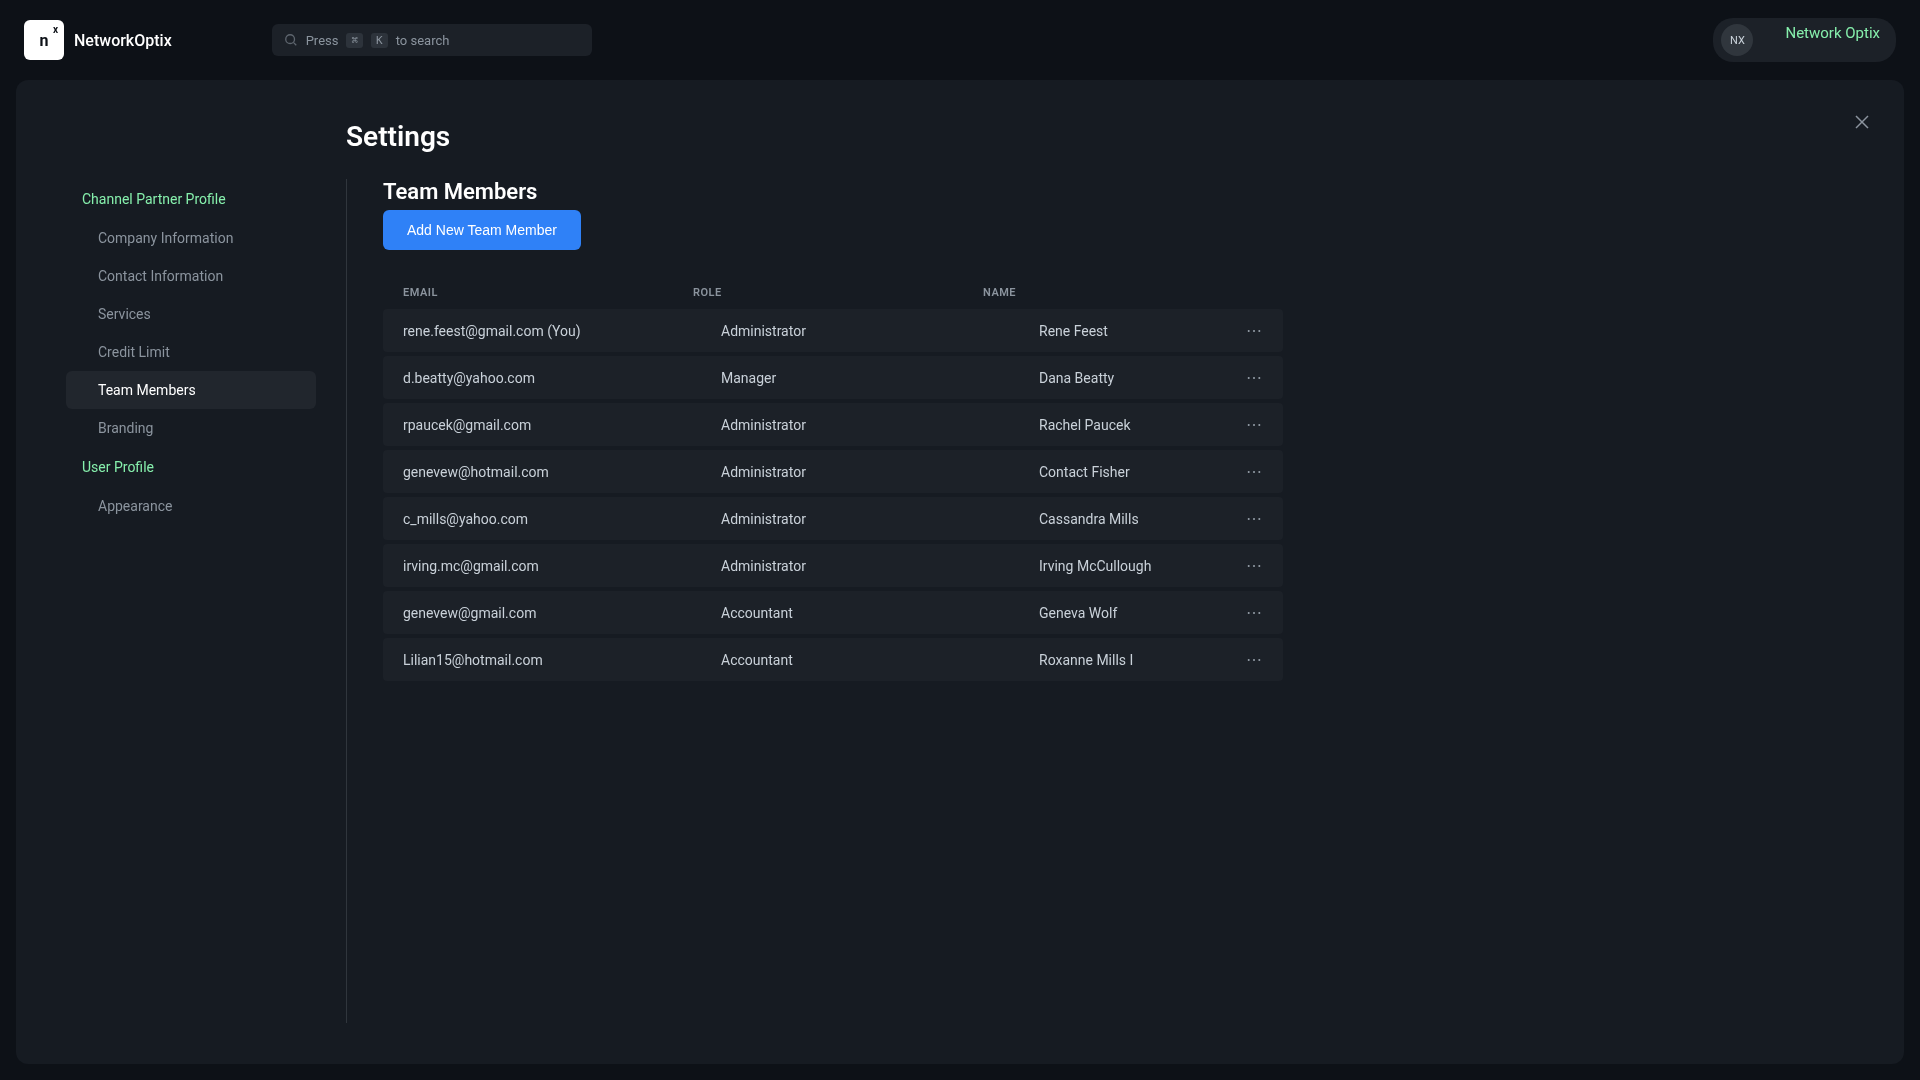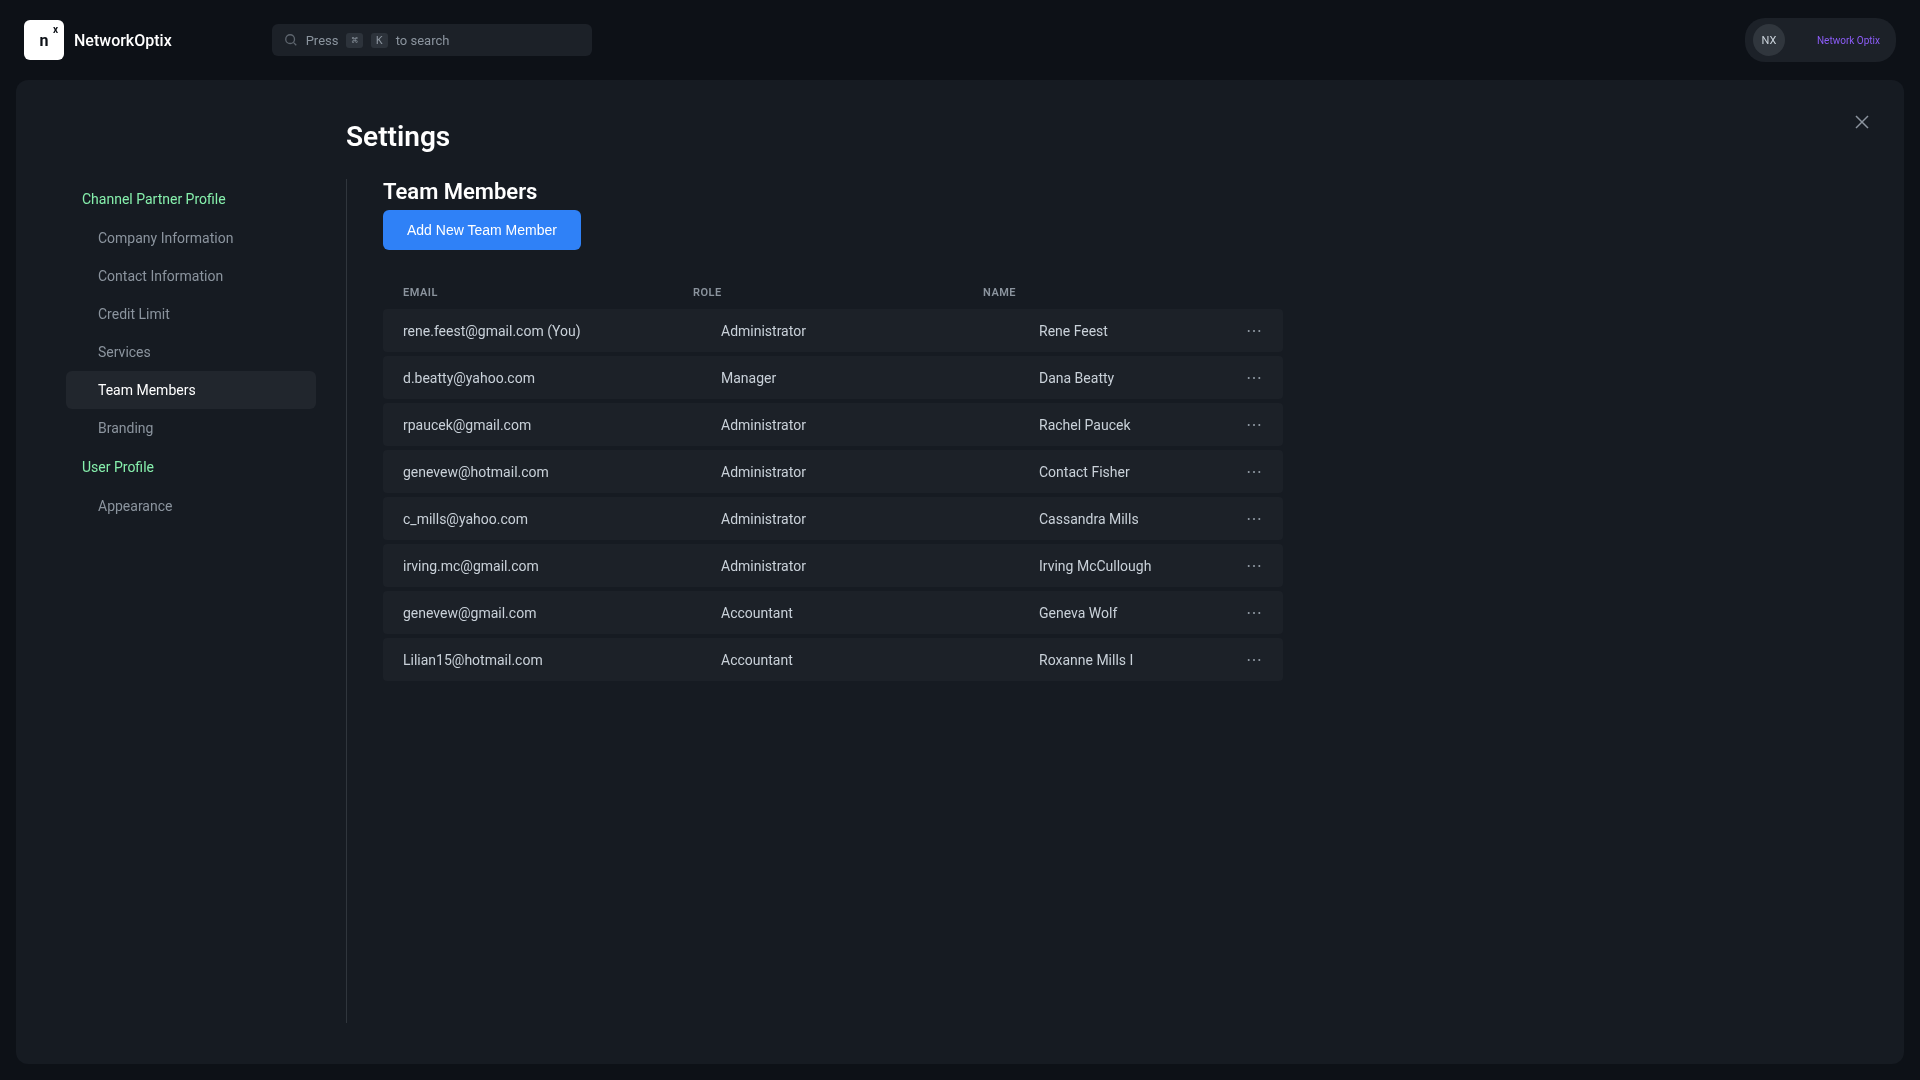--- a/index.html
+++ b/index.html
@@ -83,42 +83,42 @@
       background: #2d333b;
       border-radius: 3px;
       padding: 1px 5px;
       font-size: 11px;
       font-family: monospace;
     }
     
     .user-section {
       margin-left: auto;
       display: flex;
-      align-items: center;
+      align-items: flex-start;
       gap: 12px;
       background: #1c2128;
       padding: 6px 16px 6px 8px;
       border-radius: 20px;
     }
     
     .avatar {
       width: 32px;
       height: 32px;
       border-radius: 50%;
       background: #30363d;
       display: flex;
       align-items: center;
       justify-content: center;
       font-size: 11px;
       color: #c9d1d9;
     }
     
     .username {
-      font-size: 10px;
-      color: #8b5cf6;
+      font-size: 15px;
+      color: #86efac;
       padding-left: 20px;
     }
     
     .main-panel {
       margin: 0 16px 16px 16px;
       background: #161b22;
       border-radius: 12px;
       height: calc(100% - 96px);
       padding: 40px 50px;
       position: relative;
@@ -284,22 +284,22 @@
     </svg>
   </div>
 
   <h1 class="page-title">Settings</h1>
 
   <div class="content-wrapper">
     <nav class="sidebar" id="sidebar">
         <div class="sidebar-section-title">Channel Partner Profile</div>
         <div class="sidebar-item">Company Information</div>
         <div class="sidebar-item">Contact Information</div>
+        <div class="sidebar-item">Services</div>
         <div class="sidebar-item">Credit Limit</div>
-        <div class="sidebar-item">Services</div>
         <div class="sidebar-item active">Team Members</div>
         <div class="sidebar-item">Branding</div>
         <div class="sidebar-section-title">User Profile</div>
         <div class="sidebar-item">Appearance</div>
       </nav>
 
     <div class="detail-panel">
       <h2 class="detail-title">Team Members</h2>
       
       <button class="primary-btn">Add New Team Member</button>

